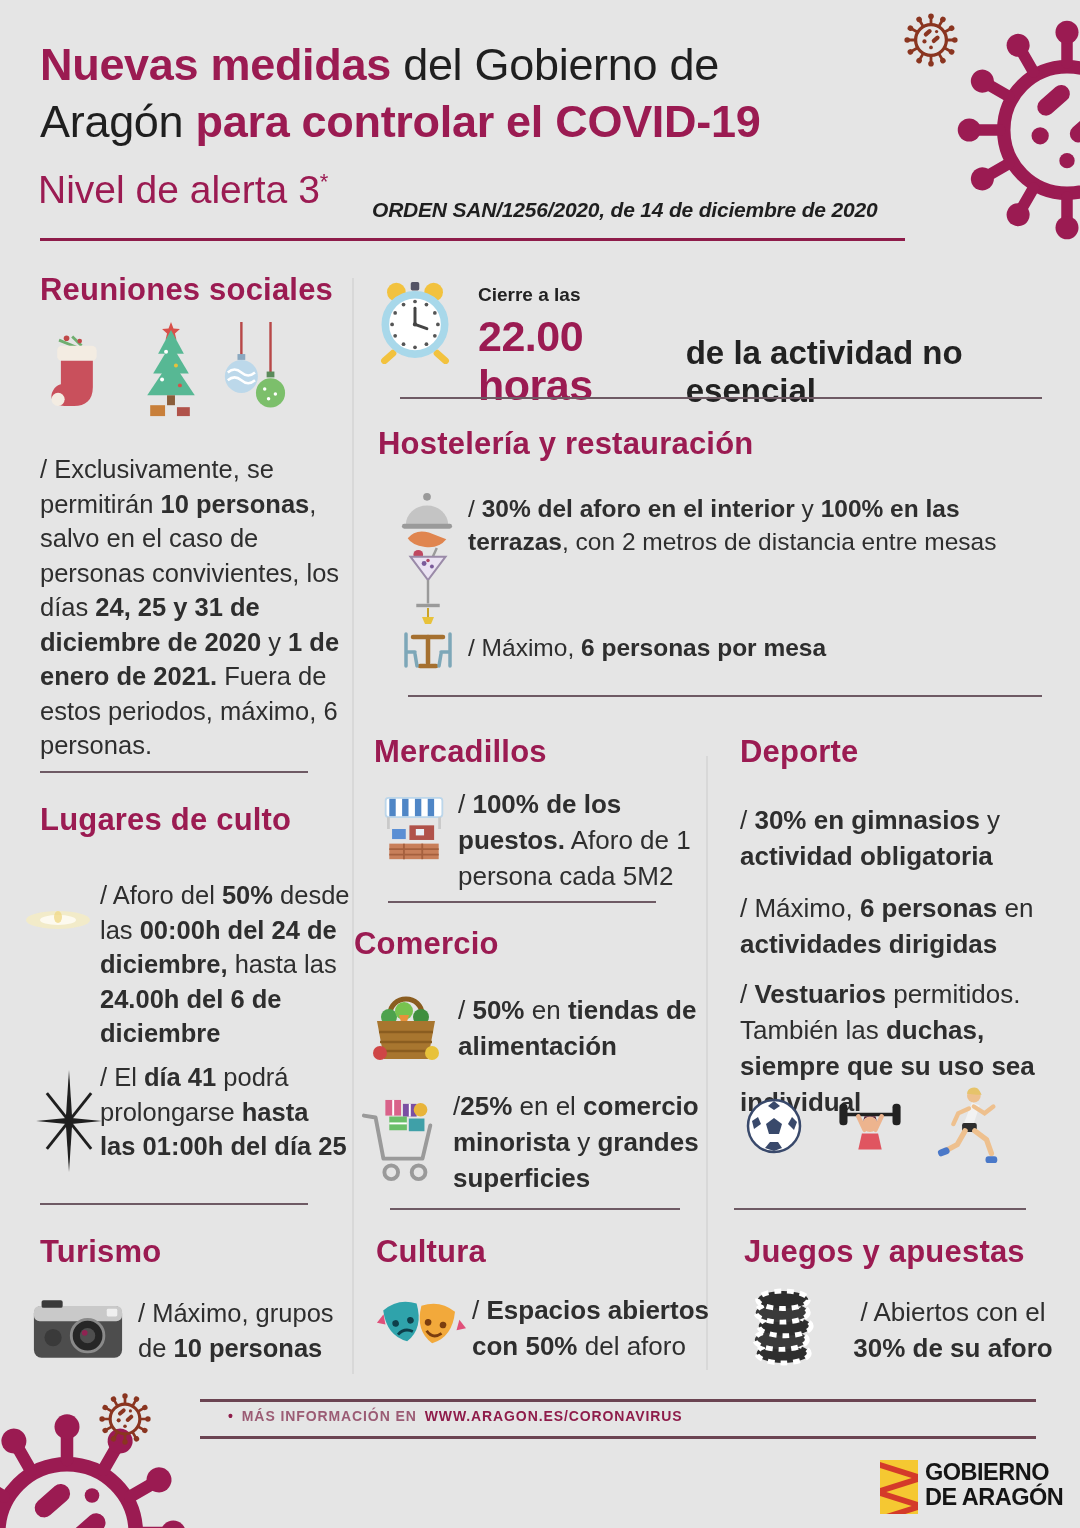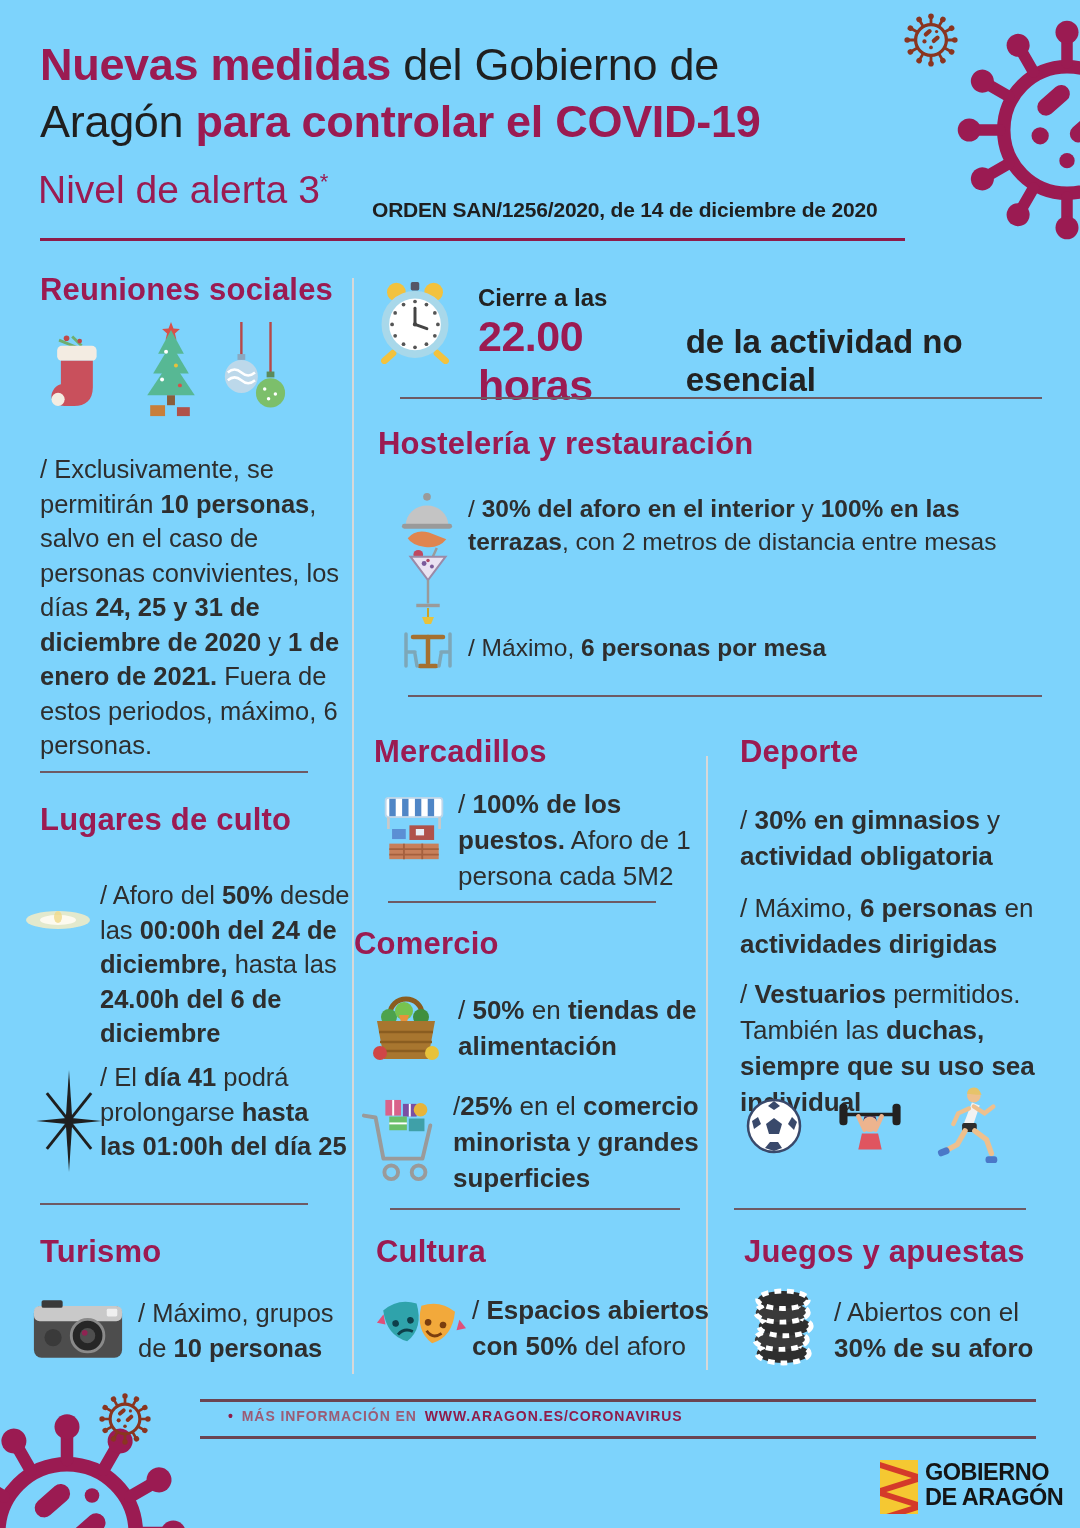--- a/index.html
+++ b/index.html
@@ -1,32 +1,32 @@
 <!DOCTYPE html>
 <html><head>
 <meta charset="utf-8">
 <style>
   html,body{margin:0;padding:0;background:#ffffff;}
-  .page{position:relative;width:1080px;height:1528px;background:#7dd3fc;overflow:hidden;
+  .page{position:relative;width:1080px;height:1528px;background:#e5e5e5;overflow:hidden;
         font-family:"Liberation Sans",sans-serif;color:#2e2e2e;}
   .abs{position:absolute;}
   .accent{color:#9B1B52;}
   .sec-h{font-size:31px;font-weight:800;color:#9B1B52;letter-spacing:.2px;}
   .body-txt{font-size:25.5px;line-height:34.5px;font-weight:400;color:#2e2e2e;}
   .body-txt2{font-size:26px;line-height:36px;font-weight:400;color:#2e2e2e;}
   .host-txt{font-size:24.5px;line-height:33px;font-weight:400;color:#2e2e2e;}
   .b{font-weight:800;}
   .hline{background:#6e5a64;height:2px;}
   .vline{background:#d8d8d8;width:2px;}
   .title{font-size:45px;line-height:57px;font-weight:400;color:#1f1f1f;letter-spacing:-.3px;}
   .title .b{font-weight:800;}
   .alert{font-size:39px;font-weight:500;color:#9B1B52;}
   .alert sup{font-size:22px;}
-  .order{font-size:21px;font-weight:700;color:#1f1f1f;letter-spacing:-.2px;}
-  .cierre-lead{font-size:24px;font-weight:700;color:#222;}
+  .order{font-size:21px;font-style:italic;font-weight:700;color:#1f1f1f;letter-spacing:-.2px;}
+  .cierre-lead{font-size:19px;font-weight:700;color:#222;}
   .cierre-time{font-size:43px;font-weight:800;color:#9B1B52;letter-spacing:-.5px;}
   .cierre-tail{font-size:33px;font-weight:700;color:#222;}
   .foot-label{font-size:14px;font-weight:600;color:#9b5b74;letter-spacing:.9px;}
   .foot-url{font-size:14px;font-weight:800;color:#8e1c4a;letter-spacing:.9px;}
   .logo-txt{font-size:23.5px;line-height:25px;font-weight:800;color:#151515;letter-spacing:-.5px;}
   svg{display:block;}
 </style>
 </head>
 <body>
 
@@ -192,21 +192,21 @@
         <circle cx="19" cy="54" r="2.2"></circle>
           <circle cx="22.6" cy="40.5" r="2.2"></circle>
           <circle cx="32.5" cy="30.6" r="2.2"></circle>
       </g>
       <line x1="46" y1="54" x2="46" y2="35" stroke="#444" stroke-width="3.5" stroke-linecap="round"></line>
       <line x1="46" y1="54" x2="60" y2="59" stroke="#444" stroke-width="3.5" stroke-linecap="round"></line>
       <circle cx="46" cy="54" r="2.5" fill="#444"></circle>
     </svg>
   </div>
   <div class="abs cierre-lead" style="left:478px;top:284px;">Cierre a las</div>
-  <div class="abs" style="left:478px;top:312px;display:flex;align-items:center;gap:1px;width:580px;">
+  <div class="abs" style="left:478px;top:312px;display:flex;align-items:flex-end;gap:1px;width:580px;">
     <span class="cierre-time">22.00 horas</span>
     <span class="cierre-tail">de la actividad no esencial</span>
   </div>
   <div class="abs hline" style="left:400px;top:397px;width:642px;"></div>
 
   <div class="abs sec-h" style="left:378px;top:426px;">Hostelería y restauración</div>
 
   <div class="abs" style="left:400px;top:490px;">
     <svg viewBox="0 0 56 62" width="54" height="60">
       <circle cx="28" cy="7" r="4" fill="#9a9a9a"></circle>
@@ -381,21 +381,21 @@
     <svg viewBox="0 0 72 80" width="70" height="78">
       <g stroke="#fff" stroke-width="5" stroke-dasharray="7 6">
         <ellipse cx="36" cy="67" rx="27" ry="10" fill="#2e2e2e"></ellipse>
         <ellipse cx="34" cy="53" rx="27" ry="10" fill="#3a3a3a"></ellipse>
         <ellipse cx="38" cy="39" rx="27" ry="10" fill="#2e2e2e"></ellipse>
         <ellipse cx="35" cy="25" rx="27" ry="10" fill="#3a3a3a"></ellipse>
         <ellipse cx="36" cy="12" rx="26" ry="9" fill="#2e2e2e"></ellipse>
       </g>
     </svg>
   </div>
-  <div class="abs body-txt2" style="left:834px;top:1294px;width:238px;"><span>/ Abiertos con el </span><span class="b">30% de su aforo</span></div>
+  <div class="abs body-txt2" style="left:834px;top:1294px;width:238px;text-align:center;"><span>/ Abiertos con el </span><span class="b">30% de su aforo</span></div>
 
   <div class="abs" style="left:200px;top:1399px;width:836px;height:3px;background:#6b4452;"></div>
   <div class="abs" style="left:228px;top:1408px;display:flex;align-items:center;gap:8px;">
     <span class="foot-url">•</span>
     <span class="foot-label">MÁS INFORMACIÓN EN </span>
     <span class="foot-url">WWW.ARAGON.ES/CORONAVIRUS</span>
   </div>
   <div class="abs" style="left:200px;top:1436px;width:836px;height:2.5px;background:#6b4452;"></div>
 
   <div class="abs" style="left:-58px;top:1408px;width:250px;height:250px;color:#9B1B52;">

